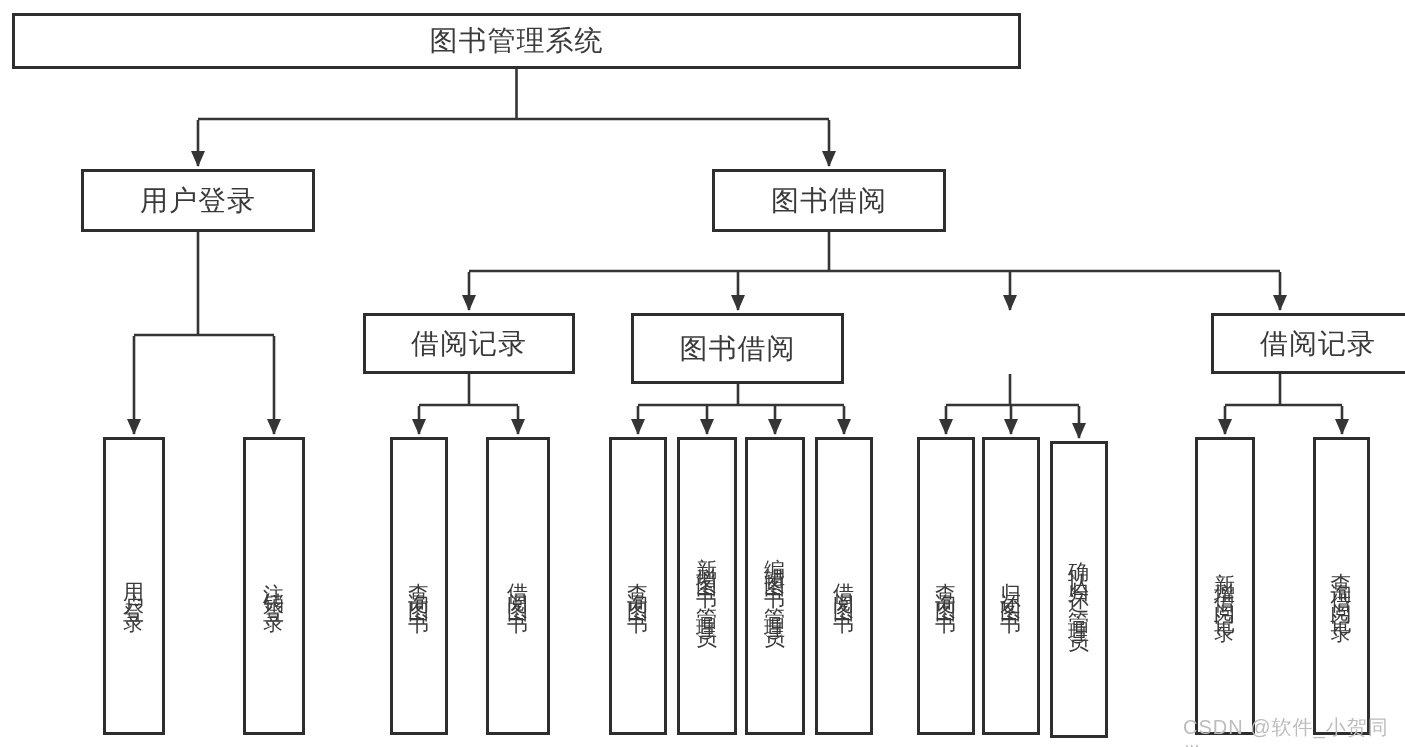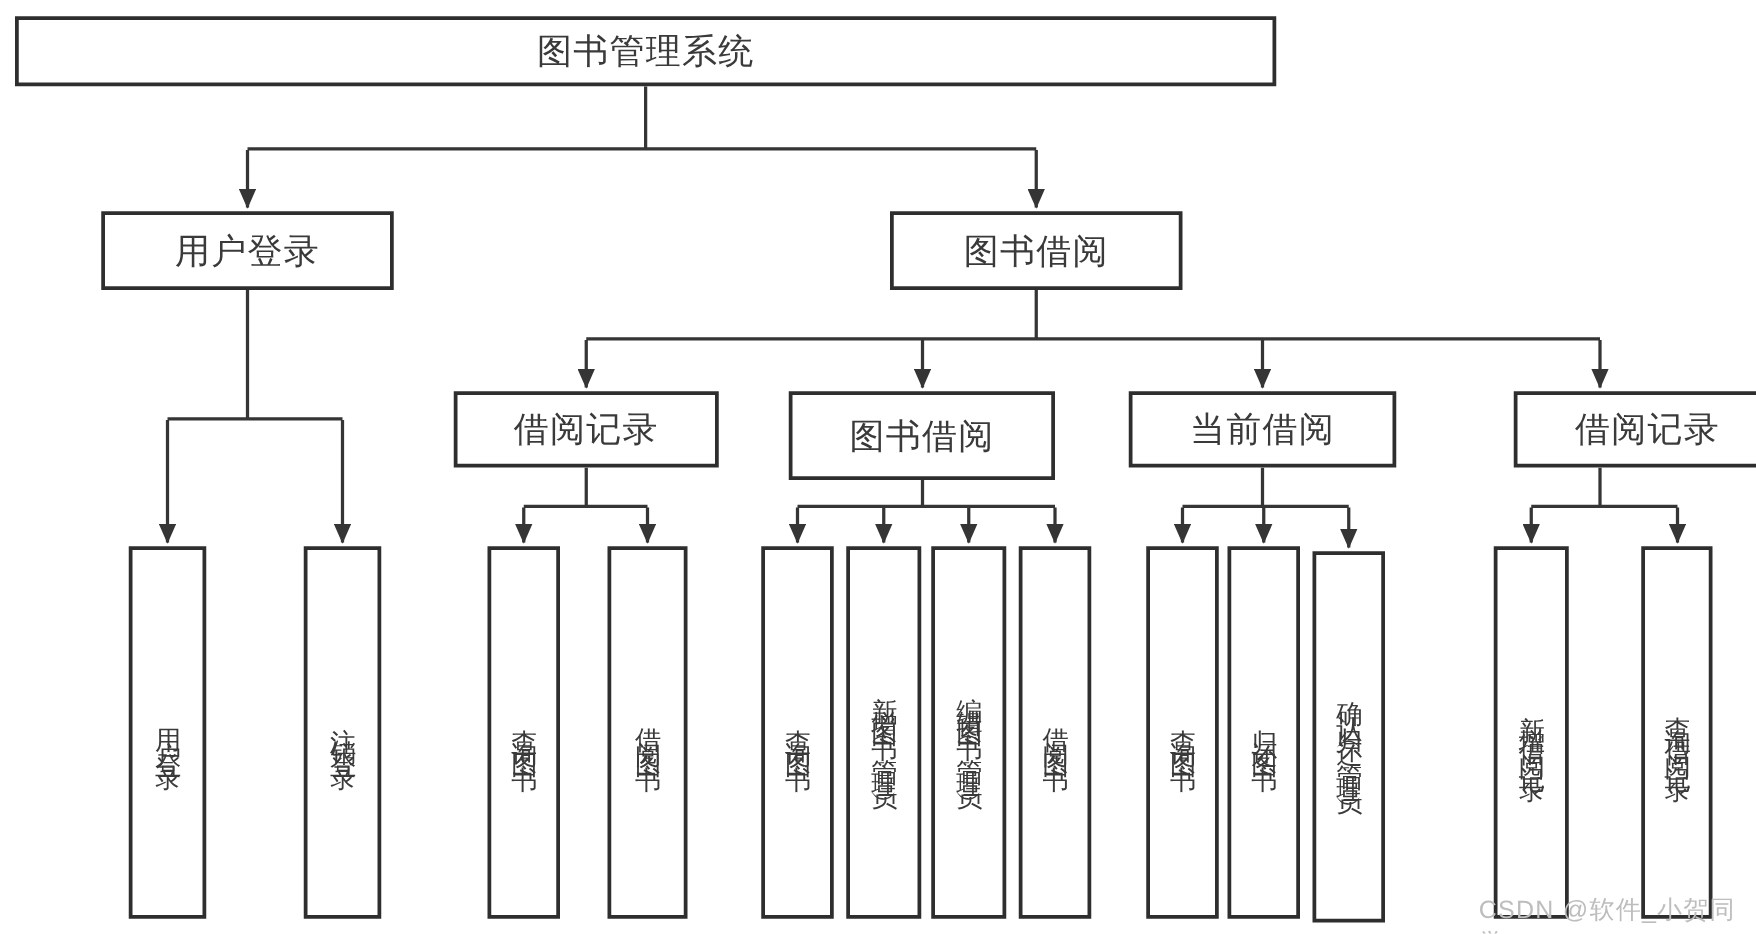--- a/index.html
+++ b/index.html
@@ -69,21 +69,20 @@
     <line x1="1342" y1="406" x2="1342" y2="434" marker-end="url(#arw)"></line>
   </svg>
 
   <div class="node" style="left:12px;top:13px;width:1009px;height:56px">图书管理系统</div>
 
   <div class="node" style="left:81px;top:169px;width:234px;height:63px">用户登录</div>
   <div class="node" style="left:712px;top:169px;width:234px;height:63px">图书借阅</div>
 
   <div class="node" style="left:363px;top:313px;width:212px;height:61px">借阅记录</div>
   <div class="node" style="left:631px;top:313px;width:213px;height:71px">图书借阅</div>
-  <div class="node" style="left:903px;top:313px;width:214px;height:61px">当前借阅</div>
   <div class="node" style="left:1211px;top:313px;width:214px;height:61px">借阅记录</div>
 
   <div class="node leaf" style="left:103px;top:437px;width:62px;height:298px">用户登录</div>
   <div class="node leaf" style="left:243px;top:437px;width:62px;height:298px">注销登录</div>
 
   <div class="node leaf" style="left:390px;top:437px;width:58px;height:298px">查询图书</div>
   <div class="node leaf" style="left:486px;top:437px;width:64px;height:298px">借阅图书</div>
 
   <div class="node leaf" style="left:609px;top:437px;width:58px;height:298px">查询图书</div>
   <div class="node leaf" style="left:677px;top:437px;width:60px;height:298px">新增图书（管理员）</div>

